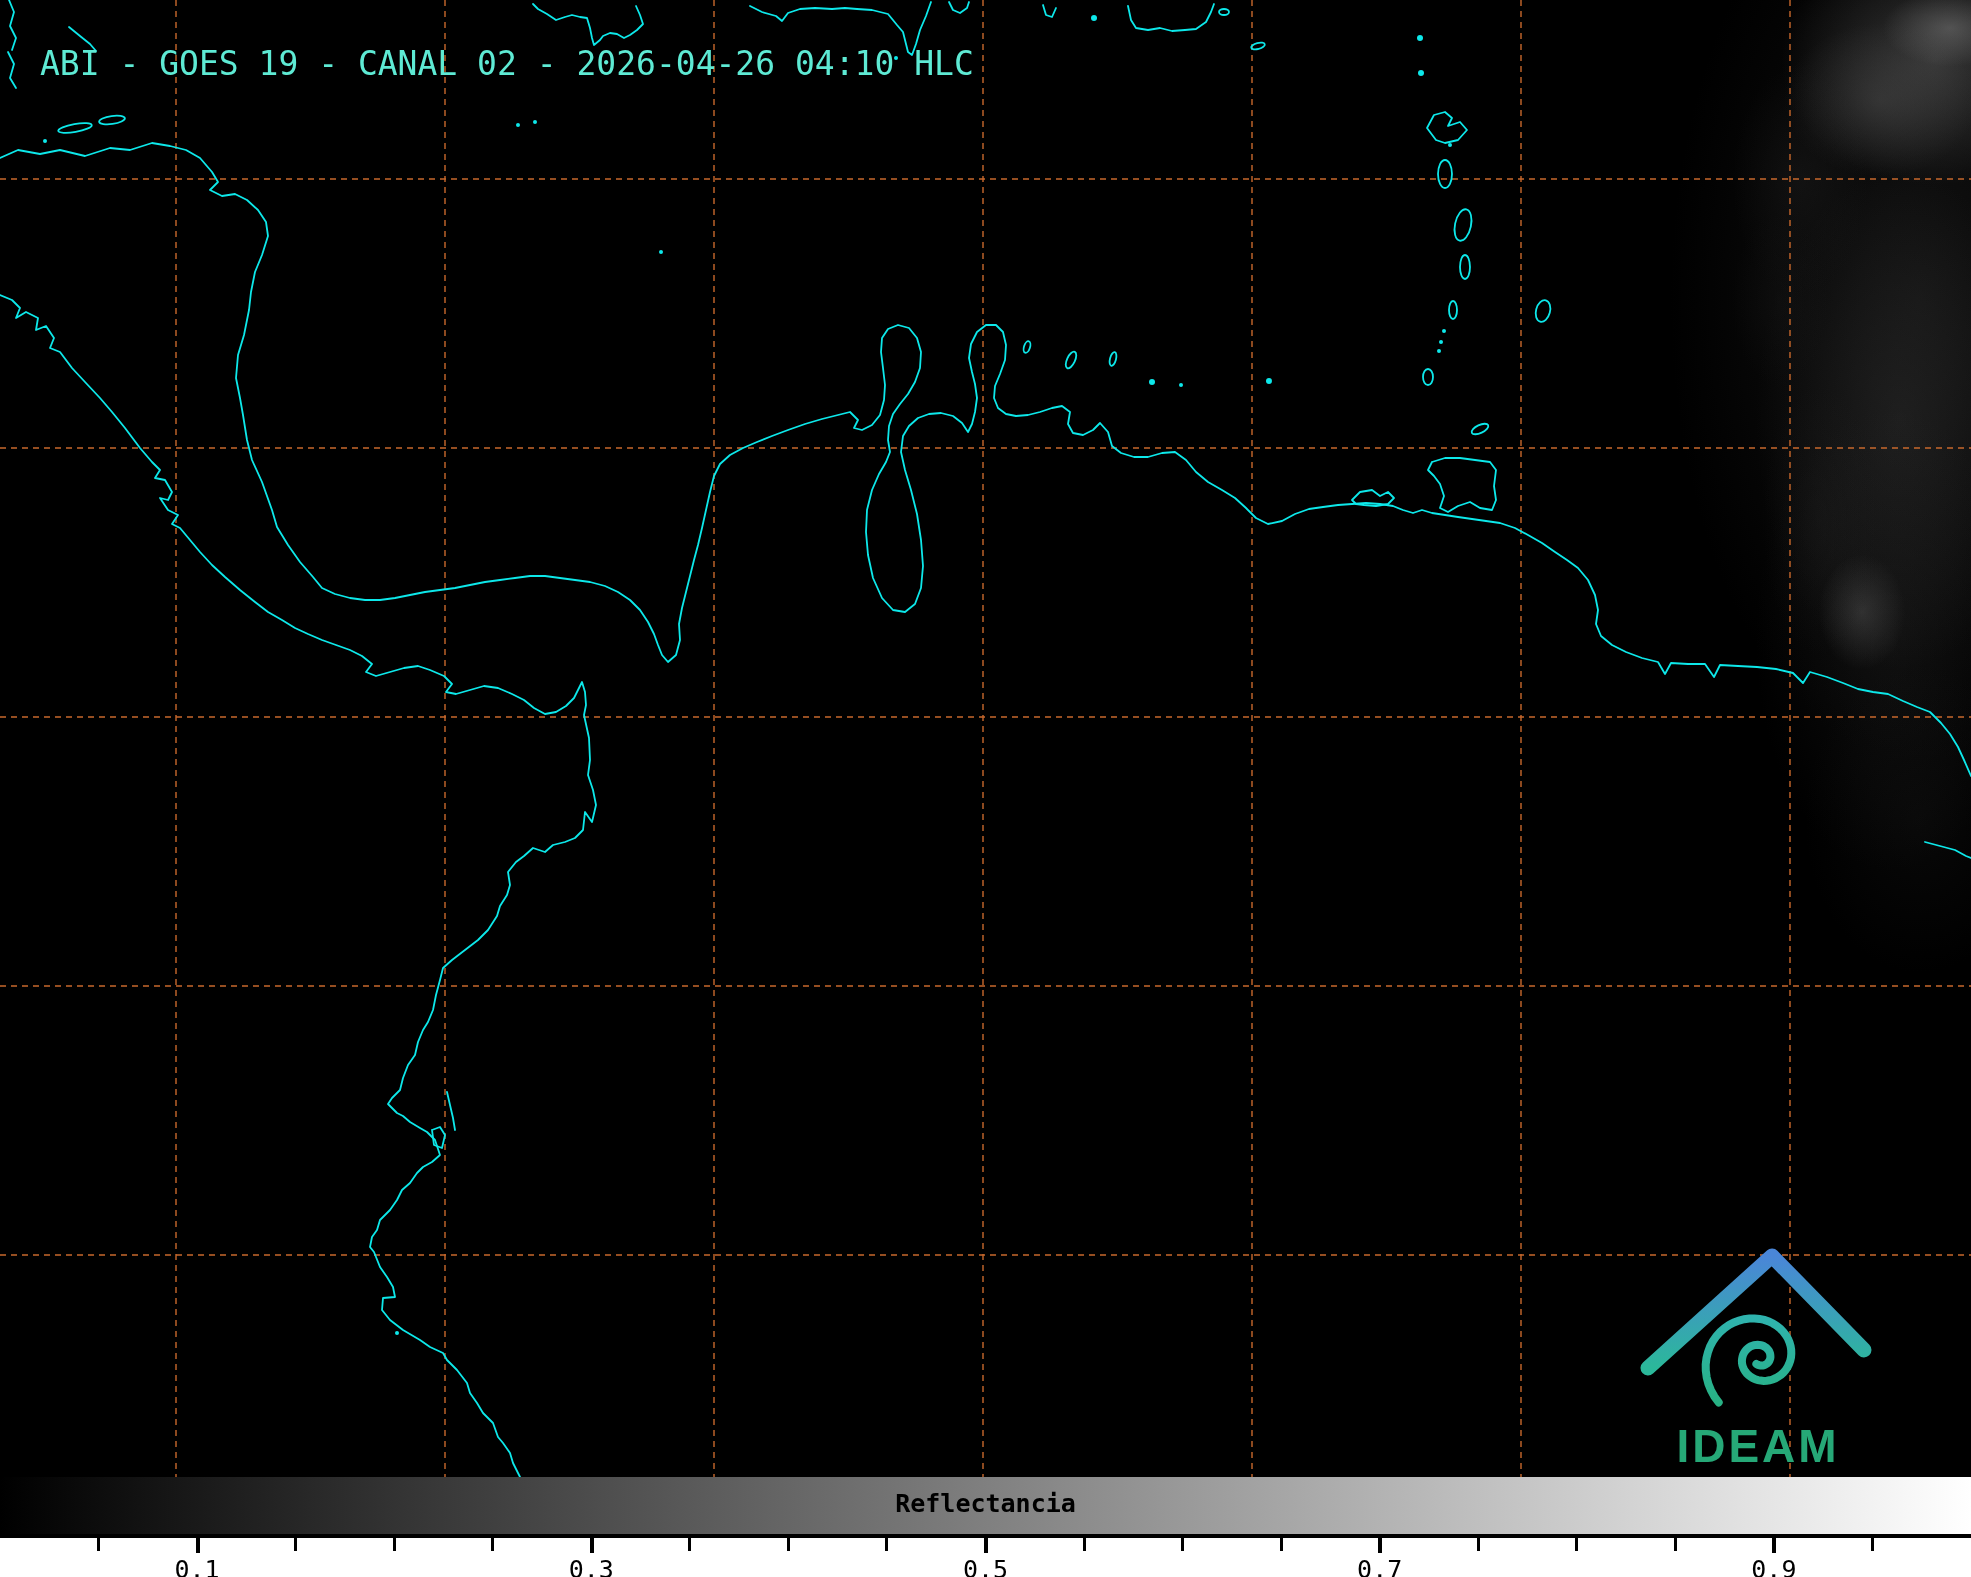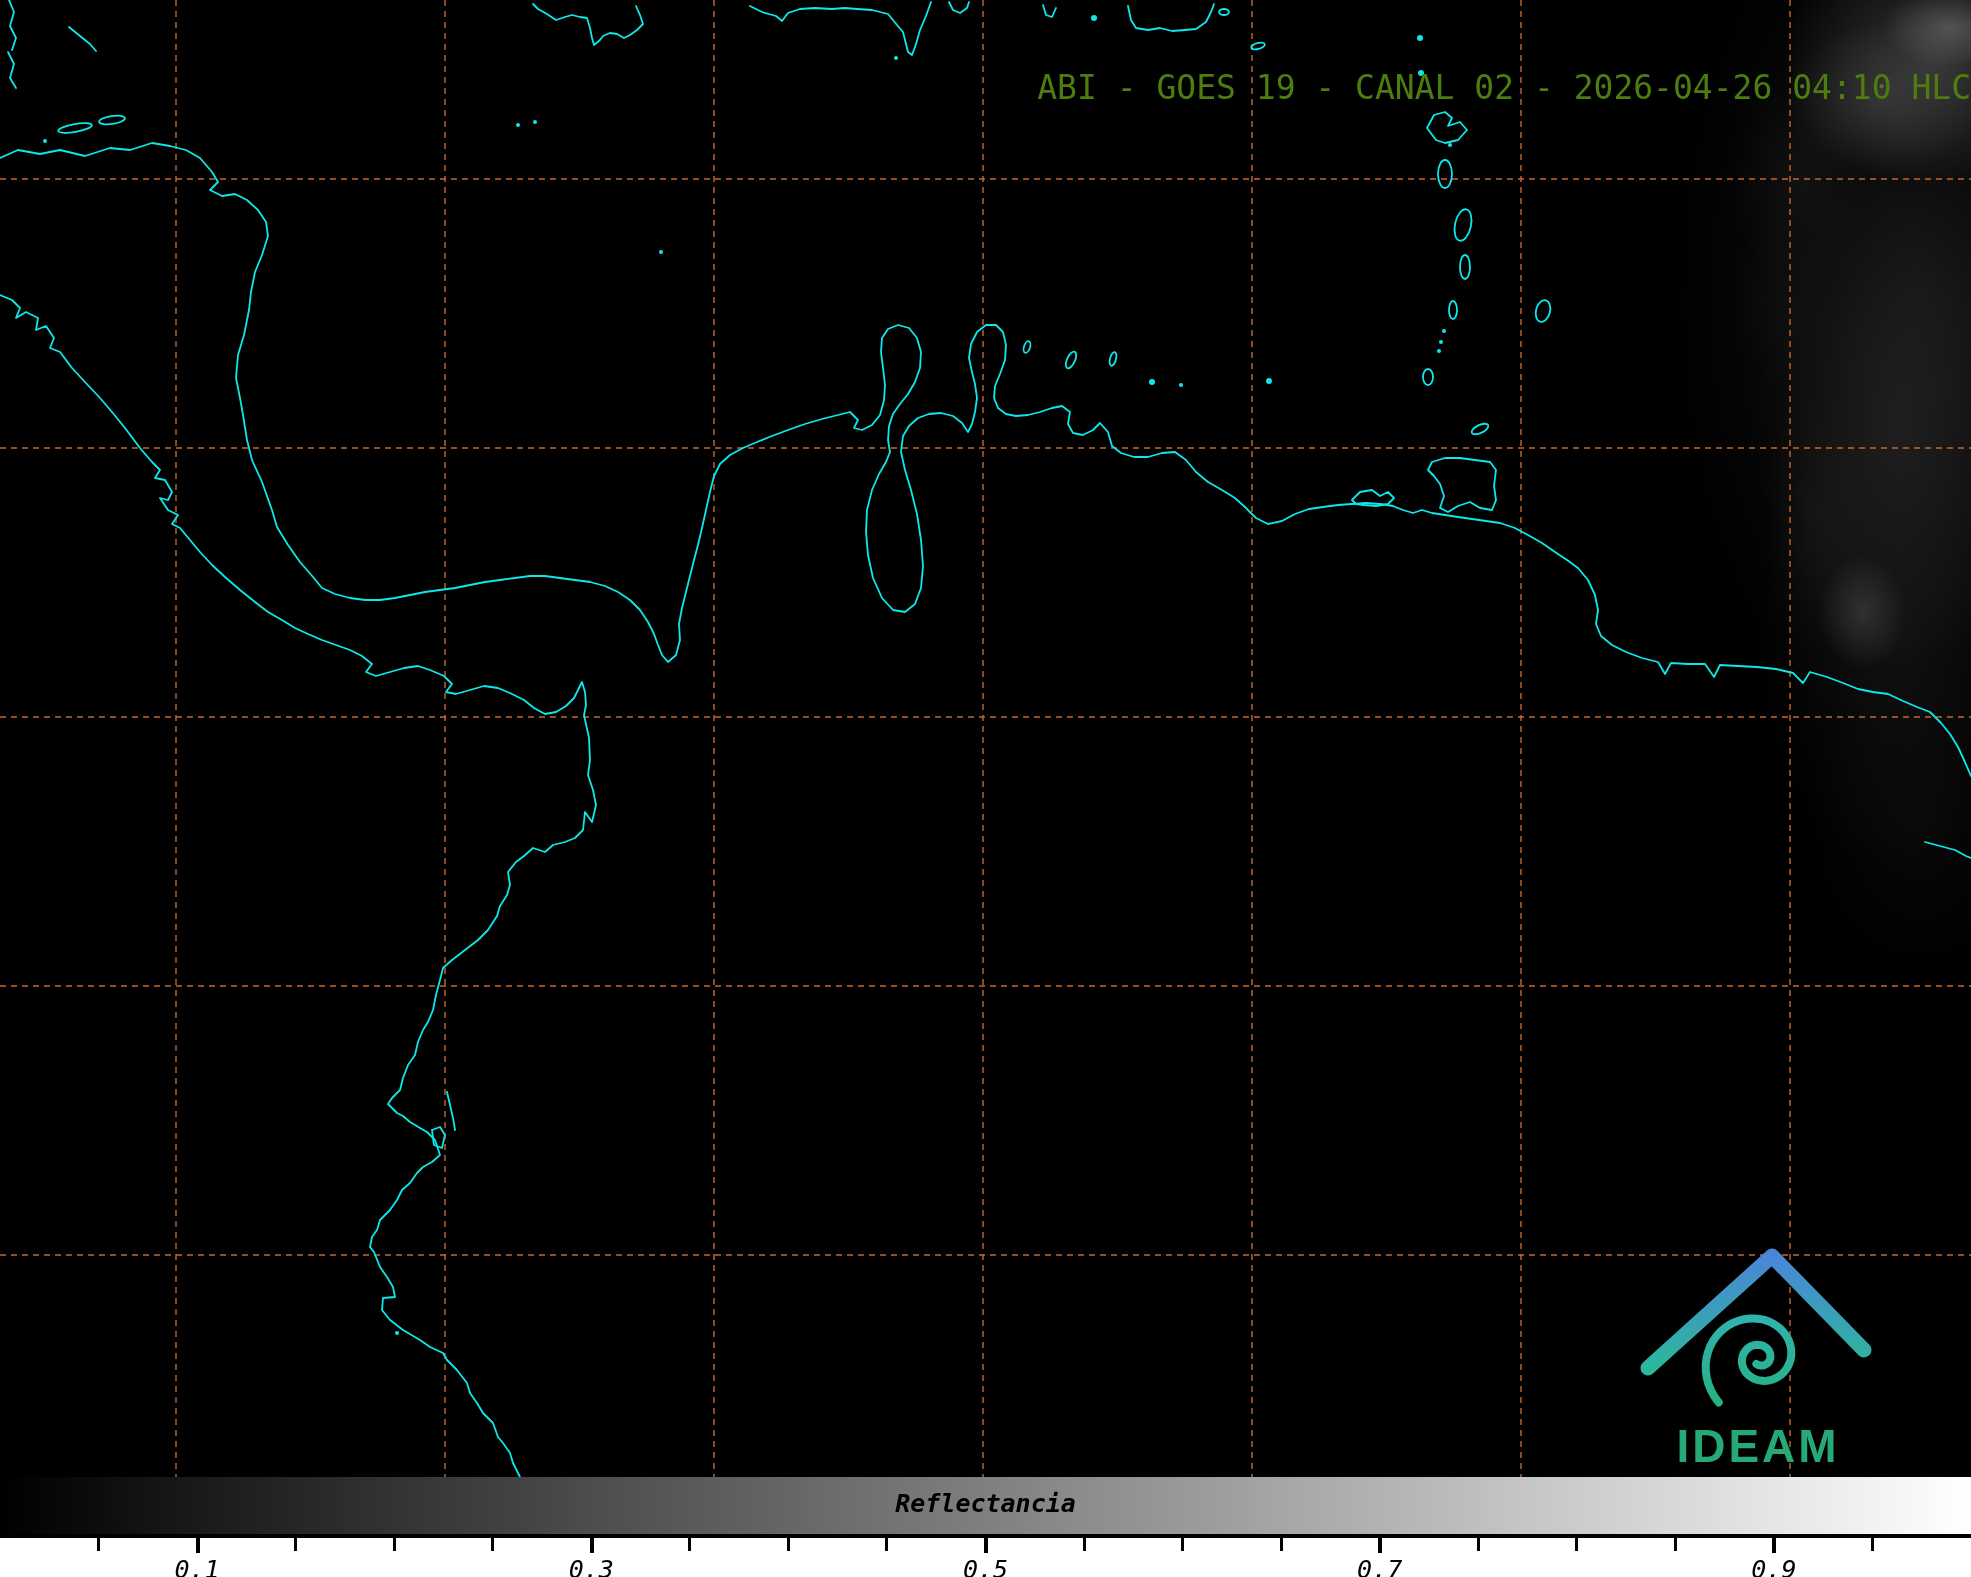--- a/index.html
+++ b/index.html
@@ -2,24 +2,24 @@
 <html><head>
 <meta charset="utf-8">
 <style>
   html,body{margin:0;padding:0;background:#000;}
   #stage{position:relative;width:1971px;height:1577px;background:#000;overflow:hidden;
          font-family:"DejaVu Sans Mono",monospace;}
   #map{position:absolute;left:0;top:0;width:1971px;height:1477px;background:#000;}
   #cloud-layer{position:absolute;left:0;top:0;width:1971px;height:1477px;}
   .cloud{position:absolute;border-radius:50%;}
   #coast-svg{position:absolute;left:0;top:0;}
-  #map-title{position:absolute;top:44px;left:0;right:0;text-align:right;text-indent:40px;
-             color:#4d7c0f;font-size:33px;letter-spacing:0px;white-space:pre;margin-top:24px;}
+  #map-title{position:absolute;top:44px;left:0;right:0;text-align:left;text-indent:40px;
+             color:#5eead4;font-size:33px;letter-spacing:0px;white-space:pre;}
   
-  #colorbar{position:absolute;left:0;top:1477px;width:1971px;height:100px;background:#ffffff;font-style:italic;}
+  #colorbar{position:absolute;left:0;top:1477px;width:1971px;height:100px;background:#ffffff;}
   #cbar-gradient{position:absolute;left:0;top:0;width:1971px;height:57px;
                  background:linear-gradient(to right,#000000,#ffffff);
                  border-bottom:4px solid #000;}
   #cbar-label{position:absolute;top:12px;left:0;right:0;text-align:center;
               font-weight:bold;font-size:25px;color:#000;}
   .tick{position:absolute;top:61px;width:3px;height:13px;background:#000;}
   .tick.major{width:4px;height:15px;}
   .tick-label{position:absolute;top:78px;transform:translateX(-50%);
               font-size:25px;color:#000;white-space:nowrap;}
   

